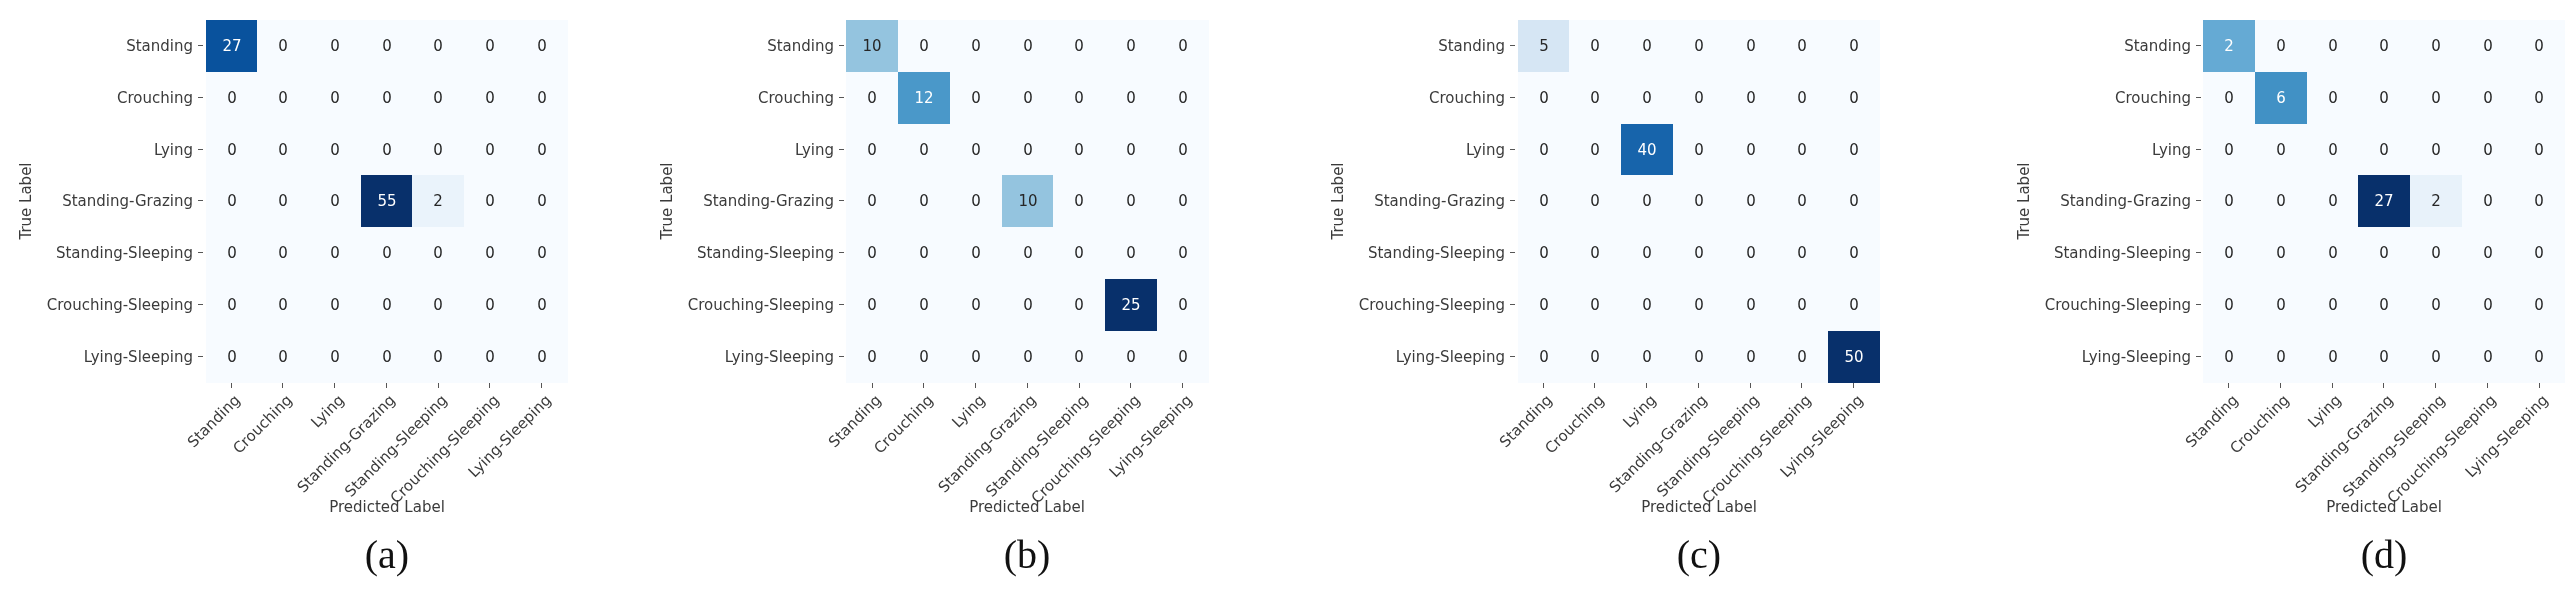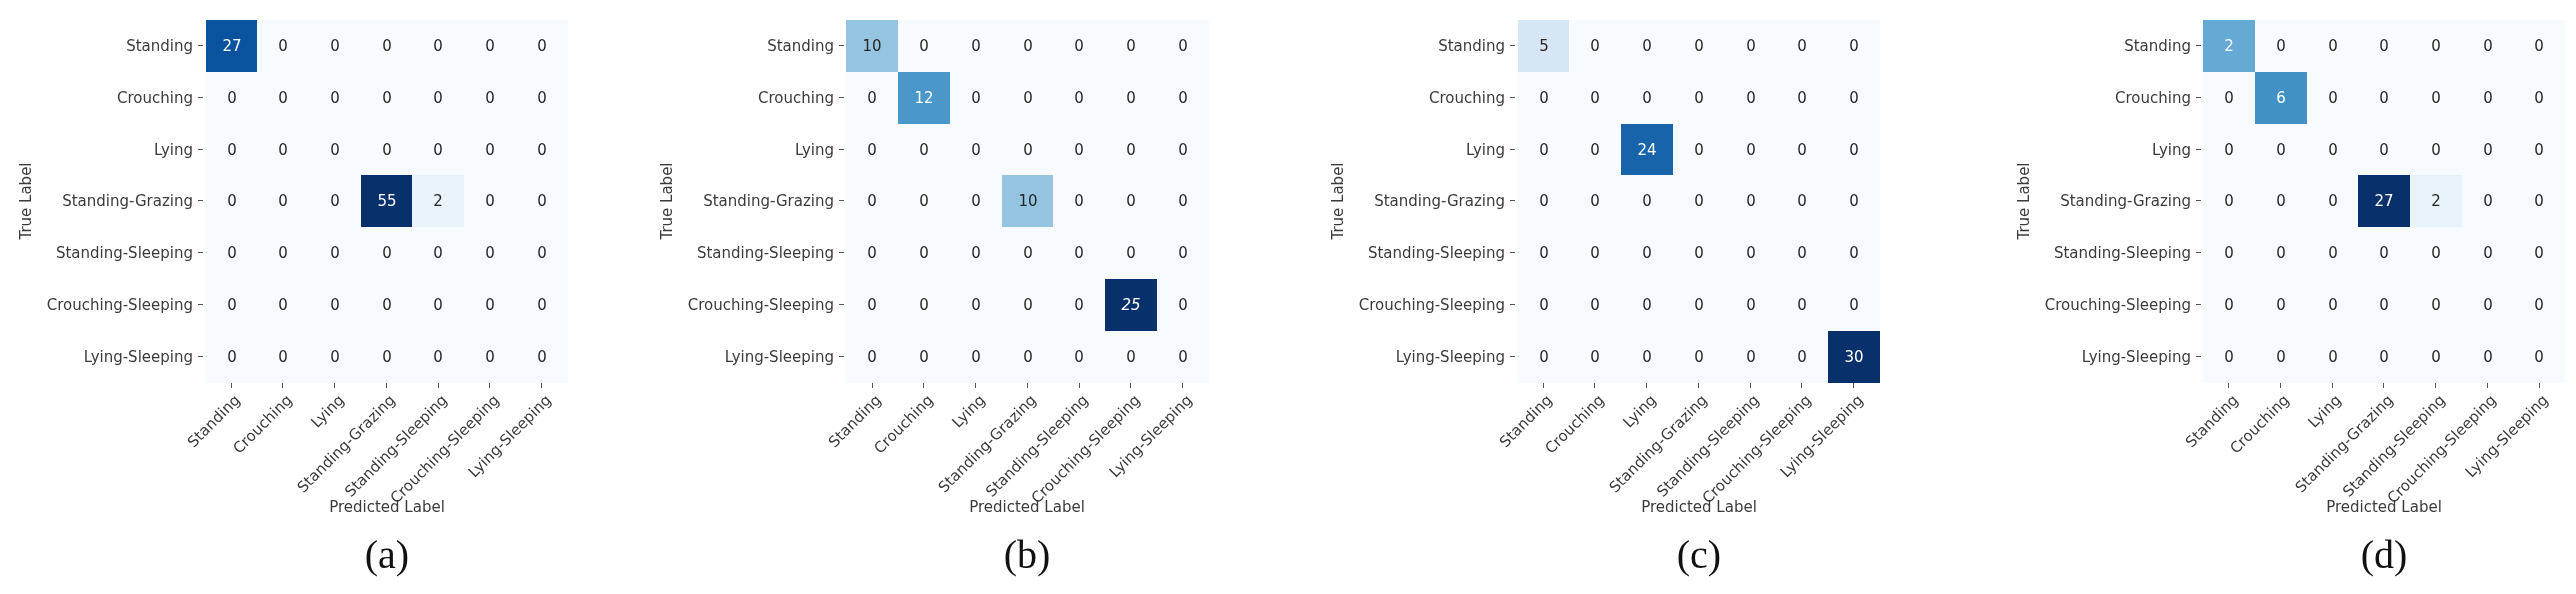--- a/index.html
+++ b/index.html
@@ -197,21 +197,21 @@
         <div class="cell" style="left: 950px; top: 227px; background: rgb(247, 251, 255); color: rgb(38, 38, 38);">0</div>
         <div class="cell" style="left: 1002px; top: 227px; background: rgb(247, 251, 255); color: rgb(38, 38, 38);">0</div>
         <div class="cell" style="left: 1053px; top: 227px; background: rgb(247, 251, 255); color: rgb(38, 38, 38);">0</div>
         <div class="cell" style="left: 1105px; top: 227px; background: rgb(247, 251, 255); color: rgb(38, 38, 38);">0</div>
         <div class="cell" style="left: 1157px; top: 227px; background: rgb(247, 251, 255); color: rgb(38, 38, 38);">0</div>
         <div class="cell" style="left: 846px; top: 279px; background: rgb(247, 251, 255); color: rgb(38, 38, 38);">0</div>
         <div class="cell" style="left: 898px; top: 279px; background: rgb(247, 251, 255); color: rgb(38, 38, 38);">0</div>
         <div class="cell" style="left: 950px; top: 279px; background: rgb(247, 251, 255); color: rgb(38, 38, 38);">0</div>
         <div class="cell" style="left: 1002px; top: 279px; background: rgb(247, 251, 255); color: rgb(38, 38, 38);">0</div>
         <div class="cell" style="left: 1053px; top: 279px; background: rgb(247, 251, 255); color: rgb(38, 38, 38);">0</div>
-        <div class="cell" style="left: 1105px; top: 279px; background: rgb(8, 48, 107); color: rgb(255, 255, 255); font-style: italic;">25</div>
+        <div class="cell" style="left: 1105px; top: 279px; background: rgb(8, 48, 107); color: rgb(255, 255, 255);">25</div>
         <div class="cell" style="left: 1157px; top: 279px; background: rgb(247, 251, 255); color: rgb(38, 38, 38);">0</div>
         <div class="cell" style="left: 846px; top: 331px; background: rgb(247, 251, 255); color: rgb(38, 38, 38);">0</div>
         <div class="cell" style="left: 898px; top: 331px; background: rgb(247, 251, 255); color: rgb(38, 38, 38);">0</div>
         <div class="cell" style="left: 950px; top: 331px; background: rgb(247, 251, 255); color: rgb(38, 38, 38);">0</div>
         <div class="cell" style="left: 1002px; top: 331px; background: rgb(247, 251, 255); color: rgb(38, 38, 38);">0</div>
         <div class="cell" style="left: 1053px; top: 331px; background: rgb(247, 251, 255); color: rgb(38, 38, 38);">0</div>
         <div class="cell" style="left: 1105px; top: 331px; background: rgb(247, 251, 255); color: rgb(38, 38, 38);">0</div>
         <div class="cell" style="left: 1157px; top: 331px; background: rgb(247, 251, 255); color: rgb(38, 38, 38);">0</div>
       </div>
     <div class="xlabel" style="left: 846px; top: 497px;">Predicted Label</div>
@@ -258,21 +258,21 @@
         <div class="cell" style="left: 1828px; top: 20px; background: rgb(247, 251, 255); color: rgb(38, 38, 38);">0</div>
         <div class="cell" style="left: 1518px; top: 72px; background: rgb(247, 251, 255); color: rgb(38, 38, 38);">0</div>
         <div class="cell" style="left: 1569px; top: 72px; background: rgb(247, 251, 255); color: rgb(38, 38, 38);">0</div>
         <div class="cell" style="left: 1621px; top: 72px; background: rgb(247, 251, 255); color: rgb(38, 38, 38);">0</div>
         <div class="cell" style="left: 1673px; top: 72px; background: rgb(247, 251, 255); color: rgb(38, 38, 38);">0</div>
         <div class="cell" style="left: 1725px; top: 72px; background: rgb(247, 251, 255); color: rgb(38, 38, 38);">0</div>
         <div class="cell" style="left: 1776px; top: 72px; background: rgb(247, 251, 255); color: rgb(38, 38, 38);">0</div>
         <div class="cell" style="left: 1828px; top: 72px; background: rgb(247, 251, 255); color: rgb(38, 38, 38);">0</div>
         <div class="cell" style="left: 1518px; top: 124px; background: rgb(247, 251, 255); color: rgb(38, 38, 38);">0</div>
         <div class="cell" style="left: 1569px; top: 124px; background: rgb(247, 251, 255); color: rgb(38, 38, 38);">0</div>
-        <div class="cell" style="left: 1621px; top: 124px; background: rgb(23, 100, 171); color: rgb(255, 255, 255);">24</div>
+        <div class="cell" style="left: 1621px; top: 124px; background: rgb(23, 100, 171); color: rgb(255, 255, 255);">40</div>
         <div class="cell" style="left: 1673px; top: 124px; background: rgb(247, 251, 255); color: rgb(38, 38, 38);">0</div>
         <div class="cell" style="left: 1725px; top: 124px; background: rgb(247, 251, 255); color: rgb(38, 38, 38);">0</div>
         <div class="cell" style="left: 1776px; top: 124px; background: rgb(247, 251, 255); color: rgb(38, 38, 38);">0</div>
         <div class="cell" style="left: 1828px; top: 124px; background: rgb(247, 251, 255); color: rgb(38, 38, 38);">0</div>
         <div class="cell" style="left: 1518px; top: 175px; background: rgb(247, 251, 255); color: rgb(38, 38, 38);">0</div>
         <div class="cell" style="left: 1569px; top: 175px; background: rgb(247, 251, 255); color: rgb(38, 38, 38);">0</div>
         <div class="cell" style="left: 1621px; top: 175px; background: rgb(247, 251, 255); color: rgb(38, 38, 38);">0</div>
         <div class="cell" style="left: 1673px; top: 175px; background: rgb(247, 251, 255); color: rgb(38, 38, 38);">0</div>
         <div class="cell" style="left: 1725px; top: 175px; background: rgb(247, 251, 255); color: rgb(38, 38, 38);">0</div>
         <div class="cell" style="left: 1776px; top: 175px; background: rgb(247, 251, 255); color: rgb(38, 38, 38);">0</div>
@@ -290,21 +290,21 @@
         <div class="cell" style="left: 1673px; top: 279px; background: rgb(247, 251, 255); color: rgb(38, 38, 38);">0</div>
         <div class="cell" style="left: 1725px; top: 279px; background: rgb(247, 251, 255); color: rgb(38, 38, 38);">0</div>
         <div class="cell" style="left: 1776px; top: 279px; background: rgb(247, 251, 255); color: rgb(38, 38, 38);">0</div>
         <div class="cell" style="left: 1828px; top: 279px; background: rgb(247, 251, 255); color: rgb(38, 38, 38);">0</div>
         <div class="cell" style="left: 1518px; top: 331px; background: rgb(247, 251, 255); color: rgb(38, 38, 38);">0</div>
         <div class="cell" style="left: 1569px; top: 331px; background: rgb(247, 251, 255); color: rgb(38, 38, 38);">0</div>
         <div class="cell" style="left: 1621px; top: 331px; background: rgb(247, 251, 255); color: rgb(38, 38, 38);">0</div>
         <div class="cell" style="left: 1673px; top: 331px; background: rgb(247, 251, 255); color: rgb(38, 38, 38);">0</div>
         <div class="cell" style="left: 1725px; top: 331px; background: rgb(247, 251, 255); color: rgb(38, 38, 38);">0</div>
         <div class="cell" style="left: 1776px; top: 331px; background: rgb(247, 251, 255); color: rgb(38, 38, 38);">0</div>
-        <div class="cell" style="left: 1828px; top: 331px; background: rgb(8, 48, 107); color: rgb(255, 255, 255);">30</div>
+        <div class="cell" style="left: 1828px; top: 331px; background: rgb(8, 48, 107); color: rgb(255, 255, 255);">50</div>
       </div>
     <div class="xlabel" style="left: 1518px; top: 497px;">Predicted Label</div>
     <div class="caption" style="left: 1518px; top: 529px;">(c)</div>
   <div class="row-label" style="left: 1289px; top: 20px;">Standing</div>
       <div class="tick y" style="left: 1510px; top: 45px;"></div>
       <div class="row-label" style="left: 1289px; top: 72px;">Crouching</div>
       <div class="tick y" style="left: 1510px; top: 97px;"></div>
       <div class="row-label" style="left: 1289px; top: 124px;">Lying</div>
       <div class="tick y" style="left: 1510px; top: 149px;"></div>
       <div class="row-label" style="left: 1289px; top: 175px;">Standing-Grazing</div>

